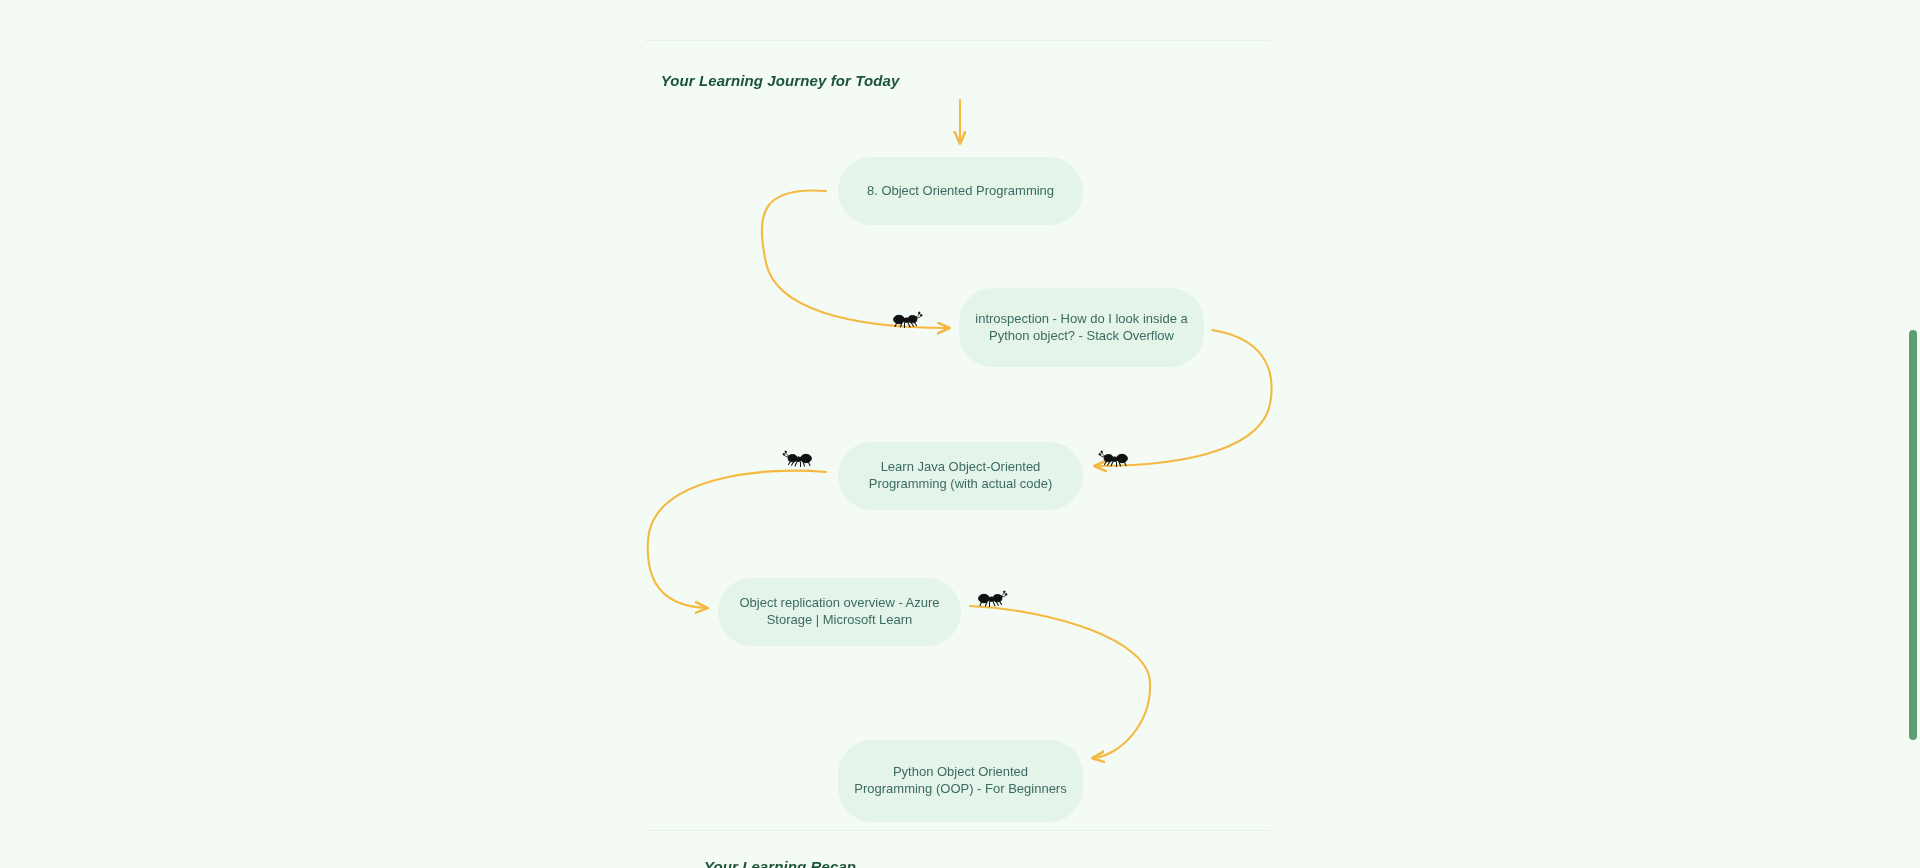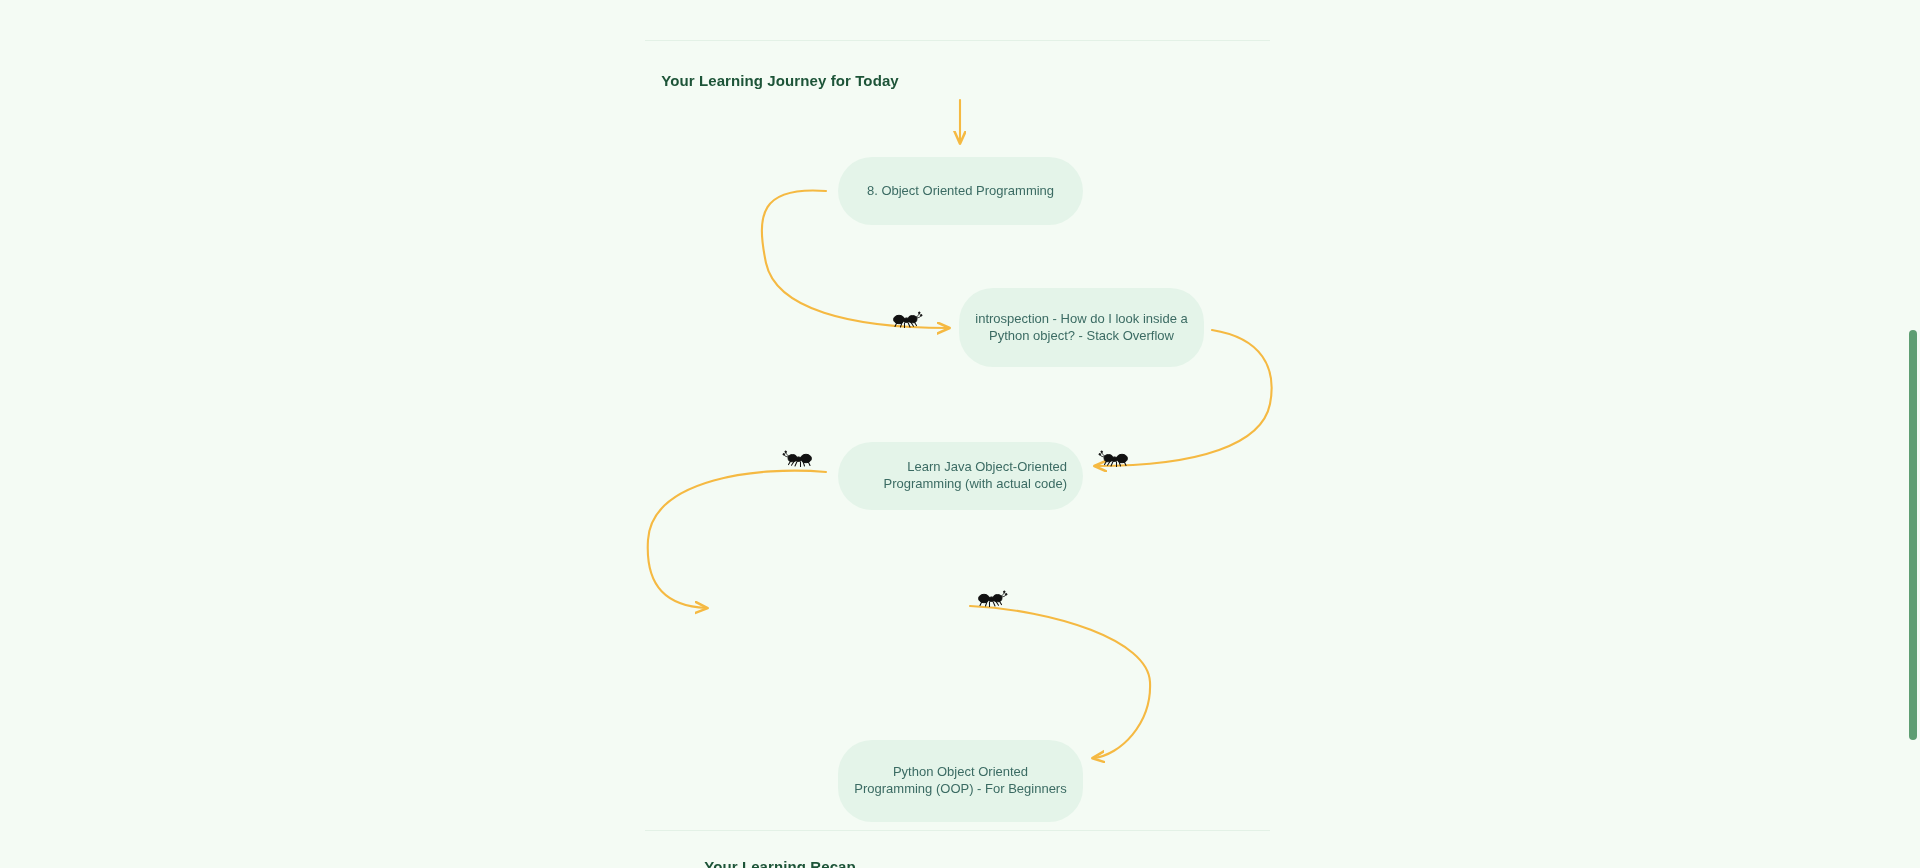--- a/index.html
+++ b/index.html
@@ -41,21 +41,21 @@
     text-align: center;
     font-size: 15px;
     font-weight: bold;
     color: #1d5438;
     letter-spacing: 0.1px;
     font-family: "Liberation Sans", sans-serif;
   }
   #journey-title { top: 72px; left: 0; }
   #recap-title  { top: 858px; left: 0; }
 
-  .title-shift { display: inline-block; transform: translateX(-180px); }
+  .title-shift { display: inline-block; transform: translateX(-180px); font-style: italic; }
 
   
   #flow-canvas {
     position: absolute;
     left: 0;
     top: 0;
     width: 1920px;
     height: 868px;
     pointer-events: none;
   }
@@ -74,21 +74,21 @@
     justify-content: center;
     padding: 10px 16px;
     font-family: "Liberation Sans", sans-serif;
     cursor: pointer;
   }
 
   .node span { display: block; width: 100%; }
 
   #node-0 { left: 838px; top: 157px; width: 245px; height: 68px; }
   #node-1 { left: 959px; top: 288px; width: 245px; height: 79px; }
-  #node-2 { left: 838px; top: 442px; width: 245px; height: 68px; text-align: right; }
+  #node-2 { left: 838px; top: 442px; width: 245px; height: 68px; }
   #node-3 { left: 718px; top: 578px; width: 243px; height: 68px; }
   #node-4 { left: 838px; top: 740px; width: 245px; height: 82px; }
 
   
   .ant {
     position: absolute;
     width: 34px;
     height: 20px;
     pointer-events: none;
   }
@@ -152,20 +152,23 @@
 
   <div class="node" id="node-0">
     <span>8. Object Oriented Programming</span>
   </div>
   <div class="node" id="node-1">
     <span>introspection - How do I look inside a Python object? - Stack Overflow</span>
   </div>
   <div class="node" id="node-2">
     <span>Learn Java Object-Oriented Programming (with actual code)</span>
   </div>
+  <div class="node" id="node-3">
+    <span>Object replication overview - Azure Storage | Microsoft Learn</span>
+  </div>
   <div class="node" id="node-4">
     <span>Python Object Oriented Programming (OOP) - For Beginners</span>
   </div>
 
   <svg class="ant" id="ant-0" viewBox="0 0 34 20" xmlns="http://www.w3.org/2000/svg">
     <g fill="#111" stroke="#111">
       <ellipse cx="9" cy="8.5" rx="5.4" ry="4.2"></ellipse>
       <ellipse cx="16.5" cy="9.2" rx="2.6" ry="2.3"></ellipse>
       <ellipse cx="22.5" cy="8.2" rx="4.4" ry="3.6"></ellipse>
       <path d="M26,6.2 C28.4,4.4 29.6,3.4 29.2,2.2" fill="none" stroke-width="0.9"></path>

